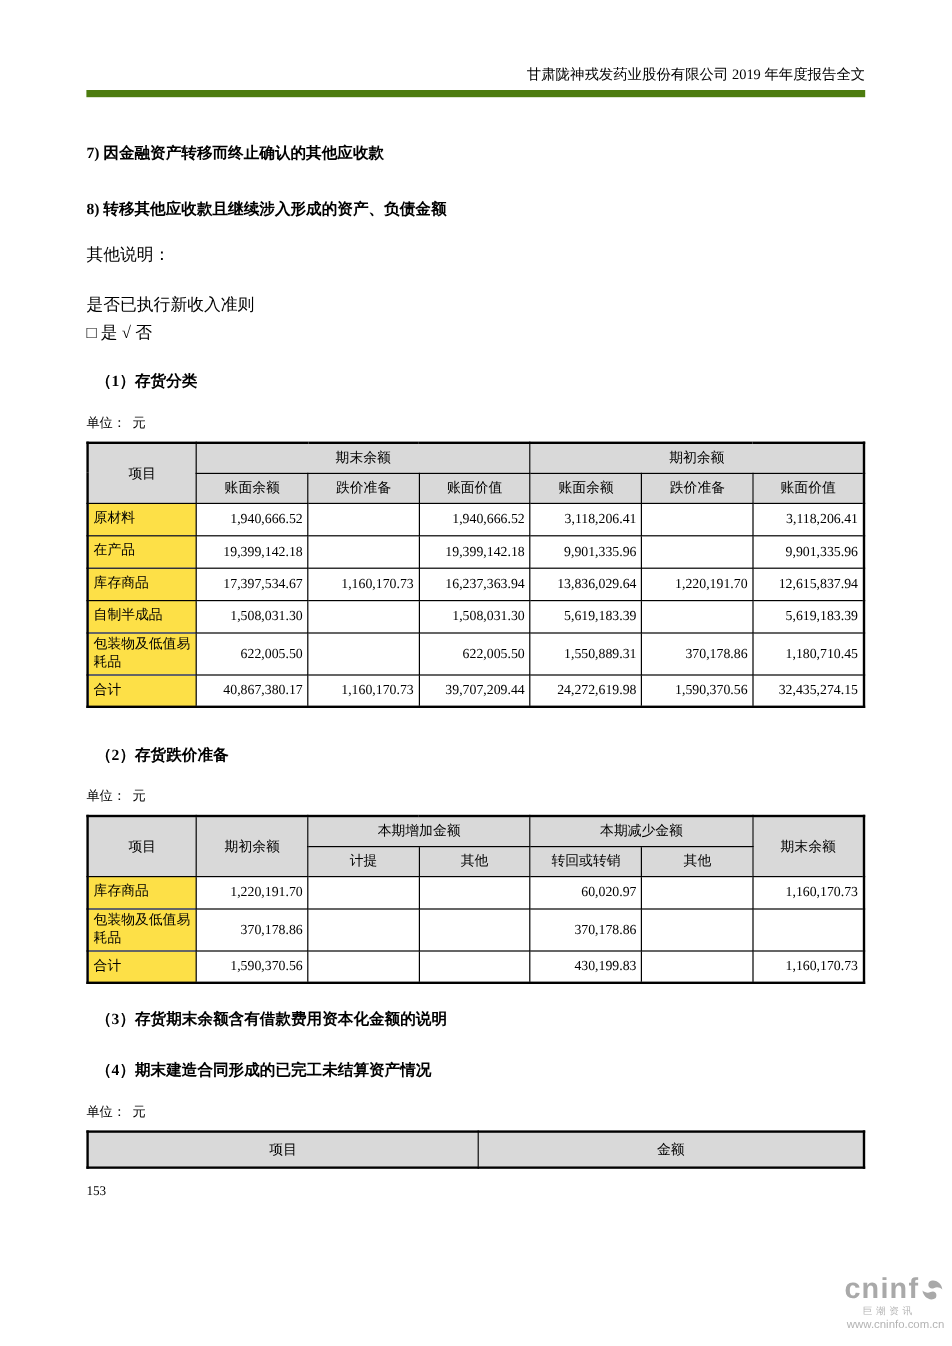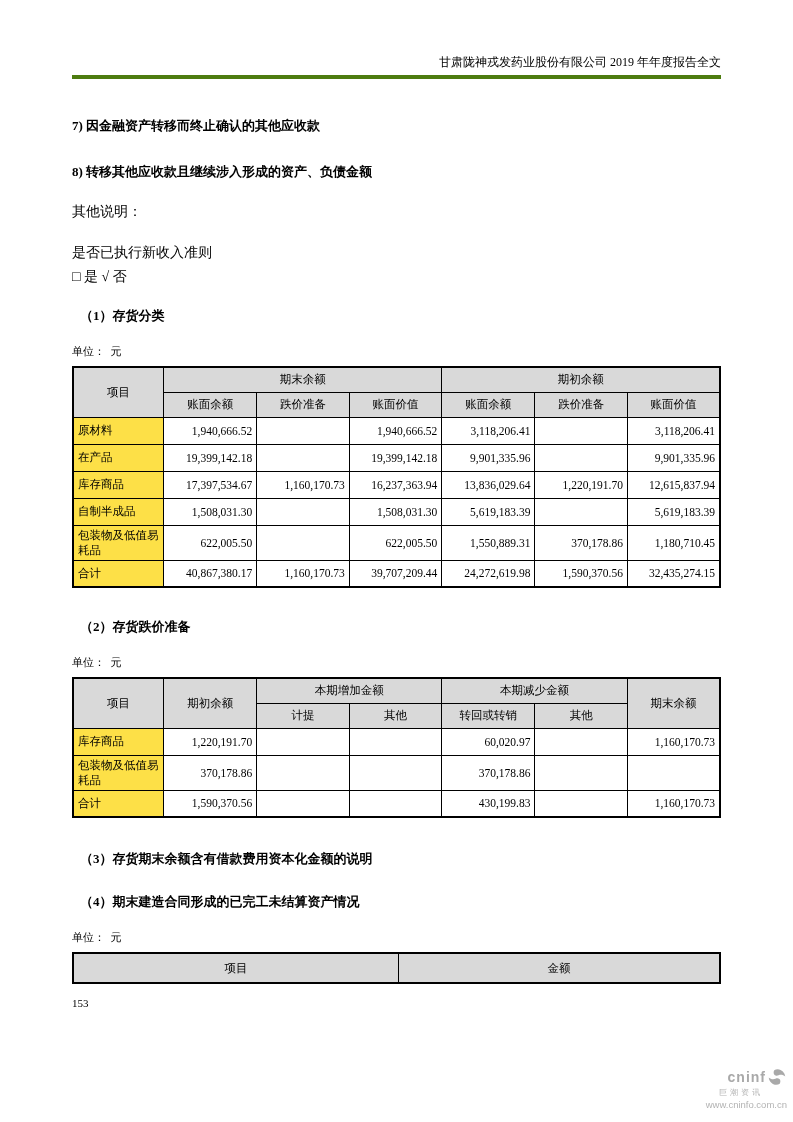--- a/index.html
+++ b/index.html
@@ -15,37 +15,37 @@
   .content { position:absolute; left:72px; top:0; width:649px; }
 
   .doc-header {
     padding-top:54px;
   }
   .doc-header-title {
     text-align:right;
     font-size:12px;
     line-height:16px;
     padding-bottom:5px;
-    border-bottom:4px solid #4d7c0f;
+    border-bottom:6px solid #4d7c0f;
   }
 
   .h-item  { font-weight:bold; font-size:13px; line-height:17px; }
   .h-section { font-weight:bold; font-size:14.5px; line-height:19px; }
   .h-sub   { font-weight:bold; font-size:13px; line-height:17px; padding-left:8px; }
   .body-text { font-size:14px; line-height:15px; }
 
   .m-item7 { margin-top:38px; }
   .m-item8 { margin-top:29px; }
   .m-note  { margin-top:24px; }
   .m-sec9  { margin-top:27px; }
   .m-q     { margin-top:26px; }
   .m-a     { margin-top:9px; }
   .m-sub1  { margin-top:23px; }
   .m-sub2  { margin-top:30px; }
-  .m-sub3  { margin-top:32px; }
+  .m-sub3  { margin-top:20px; }
   .m-sub4  { margin-top:26px; }
 
   .unit {
     margin-top:20px; margin-bottom:8px;
     text-align:left; font-size:11px; line-height:14px;
     white-space:pre;
   }
 
   table.tbl {
     width:100%;
@@ -78,21 +78,21 @@
   }
 
   .logo {
     position:absolute;
     right:6px; bottom:12px;
     text-align:right;
     font-family:"Liberation Sans","DejaVu Sans",sans-serif;
   }
   .logo-brand {
     display:inline-flex; align-items:center; gap:1px;
-    font-size:14px; font-weight:bold; color:#a9a9a9;
+    font-size:24px; font-weight:bold; color:#a9a9a9;
     letter-spacing:1px; line-height:18px;justify-content:center;
   }
   .logo-icon svg { display:block; }
   .logo-name {
     font-size:8px; color:#b3b3b3; letter-spacing:3px;
     margin-top:1px; margin-right:24px; line-height:9px;
   }
   .logo-url {
     font-size:9.5px; color:#b3b3b3; margin-top:2px; line-height:11px;
   }

